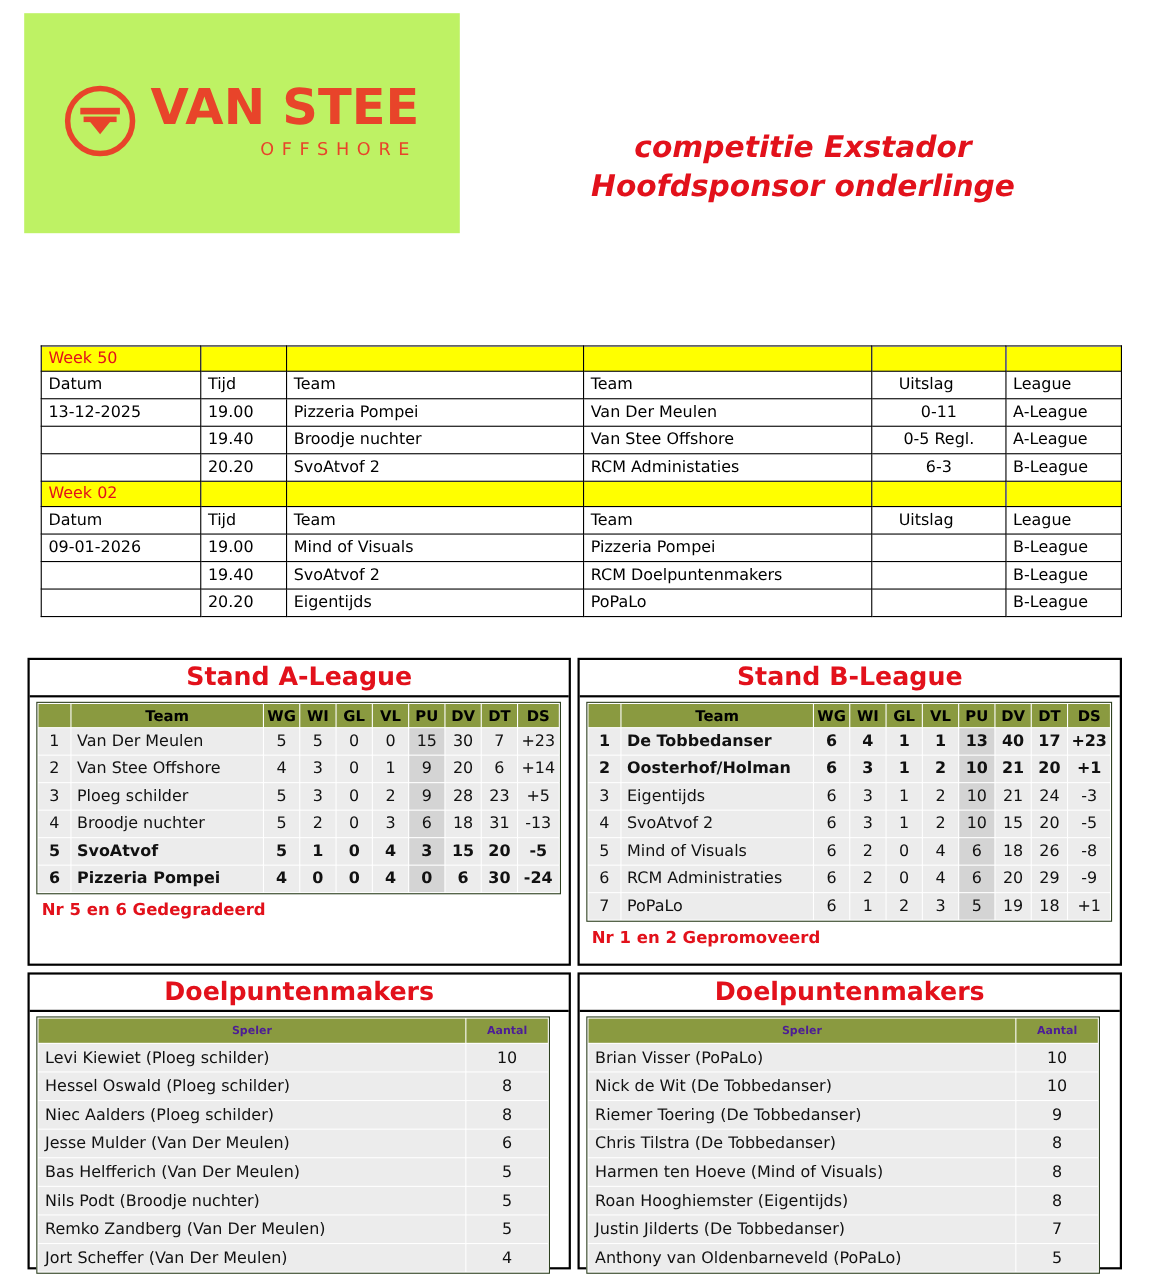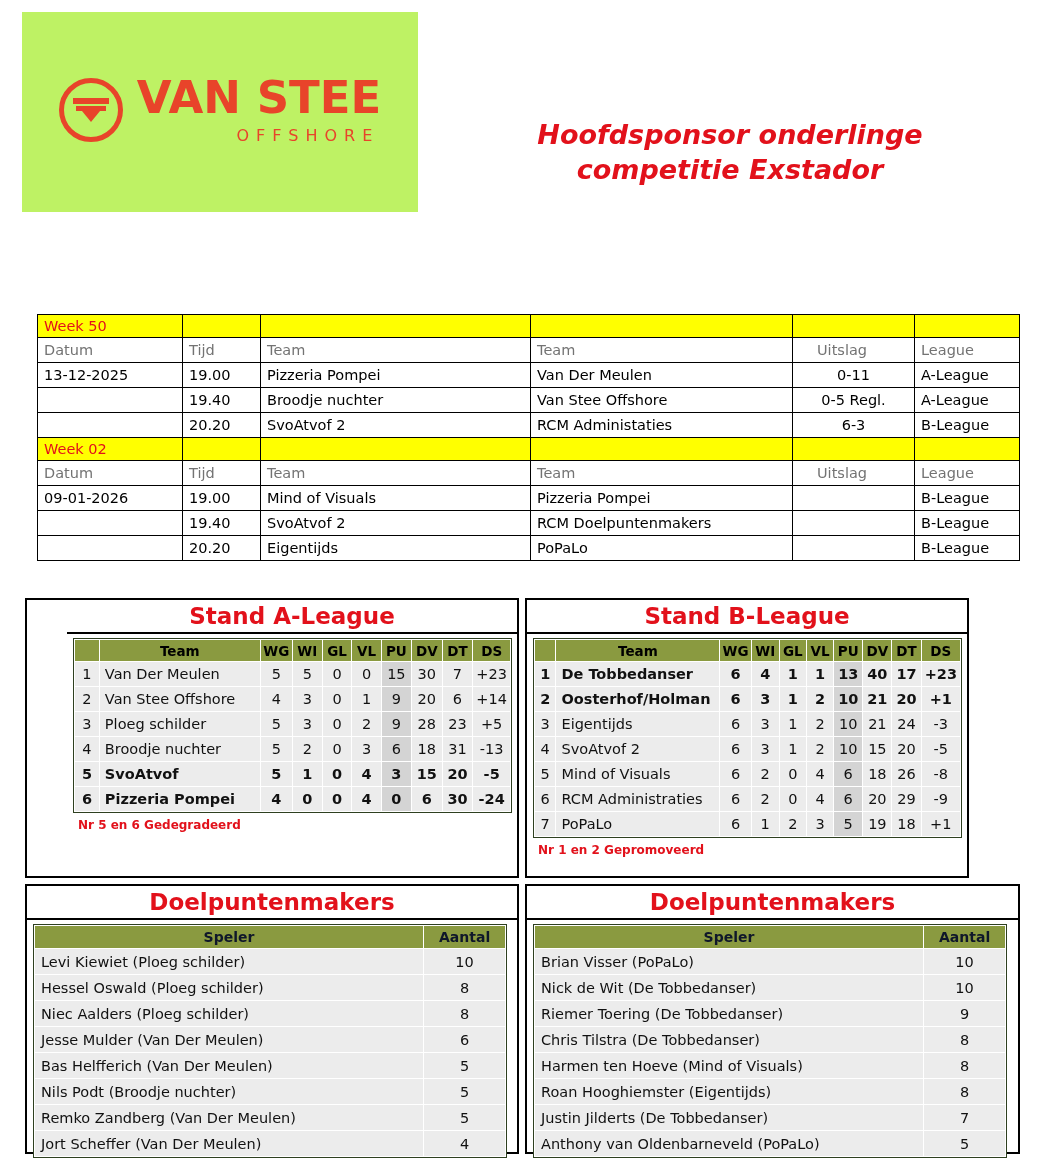--- a/index.html
+++ b/index.html
@@ -53,21 +53,21 @@
   .schedule {
     position: absolute; left: 37px; top: 314px; width: 982px;
     border-collapse: collapse; table-layout: fixed;
     font-size: 14.5px;
   }
   .schedule td {
     border: 1px solid #000; padding: 3px 6px; height: 25px; background: #fff;
     white-space: nowrap; overflow: hidden;
   }
   .schedule .wk td { background: #ffff00; color: #e2111b; height: 23px; }
-  .schedule .hdr td { color: #737373; }
+  .schedule .hdr td { color: #000000; }
   .schedule .c-datum { width: 145px; }
   .schedule .c-tijd  { width: 78px; }
   .schedule .c-t1    { width: 270px; }
   .schedule .c-t2    { width: 262px; }
   .schedule .c-uit   { width: 122px; text-align: center; }
   .schedule .c-lea   { width: 105px; }
   .schedule .hdr .c-uit { text-align: left; padding-left: 24px; margin-top: 16px; }
 
   
   .panel {
@@ -96,31 +96,31 @@
   .stand td.pos { text-align: center; }
   .stand td.team { text-align: left; padding-left: 5px; }
   .stand td.num { text-align: center; }
   .stand td.pu { background: #d4d4d4; }
   .stand tr.promo td { font-weight: bold; }
   .w-pos  { width: 29px; }
   .w-team { width: 174px; }
   .w-st   { width: 32px; }
 
   .note {
-    color: #e2111b; font-weight: bold; font-size: 12px;
+    color: #e2111b; font-weight: bold; font-size: 15px;
     padding: 5px 0 0 5px;
   }
 
   
   .scorers {
     border-collapse: separate; border-spacing: 1px; table-layout: fixed;
     border: 1px solid #2e4020; background: #ffffff; font-size: 14.5px;
   }
   .scorers th {
-    background: #8a9a40; color: #0f172a; font-weight: bold; font-size: 14px;
+    background: #8a9a40; color: #4c1d95; font-weight: bold; font-size: 10px;
     height: 22px; text-align: center; padding: 0 15px;
   }
   .scorers td {
     background: #ececec; height: 25px; padding: 0 6px; color: #111;
     white-space: nowrap; overflow: hidden;
   }
   .scorers td.cnt { text-align: center; }
   .w-speler { width: 388px; }
   .w-aantal { width: 74px; }
 </style>
@@ -138,22 +138,22 @@
         </div>
     </div>
     <div class="logo-text">
       <div class="logo-word">VAN STEE</div>
       <div class="logo-sub">OFFSHORE</div>
     </div>
   </div>
 </div>
 
 <div class="headline">
+  <div>competitie Exstador</div>
   <div>Hoofdsponsor onderlinge</div>
-  <div>competitie Exstador</div>
 </div>
 
 <table class="schedule">
   <colgroup>
     <col class="c-datum">
       <col class="c-tijd">
       <col class="c-t1">
     <col class="c-t2">
       <col class="c-uit">
       <col class="c-lea">
@@ -235,21 +235,21 @@
         <td class="c-datum"></td>
         <td class="c-tijd">20.20</td>
         <td class="c-t1">Eigentijds</td>
         <td class="c-t2">PoPaLo</td>
         <td class="c-uit"></td>
         <td class="c-lea">B-League</td>
       </tr>
     </tbody>
 </table>
 
-<div class="panel" style="left:25px; top:598px; width:494px; height:280px;padding-left:40px;">
+<div class="panel" style="left:25px; top:598px; width:494px; height:280px;">
   <div class="panel-title">Stand A-League</div>
   <div class="panel-body">
     <table class="stand">
       <colgroup>
         <col class="w-pos">
           <col class="w-team">
           <col class="w-st">
           <col class="w-st">
           <col class="w-st">
         <col class="w-st">
@@ -344,21 +344,21 @@
             <td class="num">6</td>
             <td class="num">30</td>
             <td class="num">-24</td>
           </tr>
         </tbody>
     </table>
     <div class="note">Nr 5 en 6 Gedegradeerd</div>
   </div>
 </div>
 
-<div class="panel" style="left:525px; top:598px; width:444px; height:280px;">
+<div class="panel" style="left:525px; top:598px; width:495px; height:280px;">
   <div class="panel-title">Stand B-League</div>
   <div class="panel-body">
     <table class="stand">
       <colgroup>
         <col class="w-pos">
           <col class="w-team">
           <col class="w-st">
           <col class="w-st">
           <col class="w-st">
         <col class="w-st">

